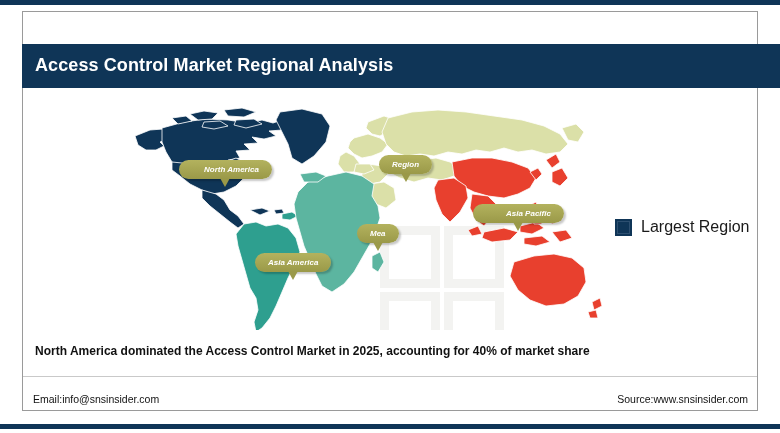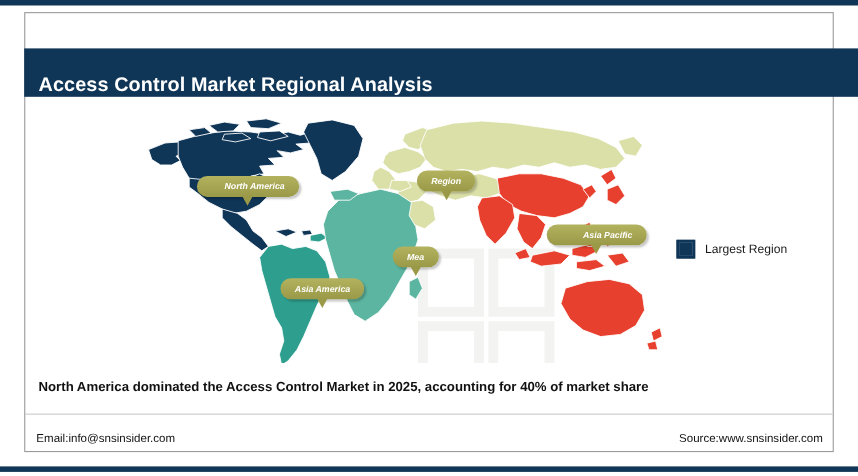--- a/index.html
+++ b/index.html
@@ -52,21 +52,20 @@
   }
   .header-title {
     position: absolute;
     left: 35px;
     top: 55px;
     font-size: 18px;
     font-weight: bold;
     color: #ffffff;
     letter-spacing: .1px;
     white-space: nowrap;
-    margin-top: 12px;
   }
 
   
   .map-stage {
     position: absolute;
     left: 22px;
     top: 92px;
     width: 736px;
     height: 238px;
     overflow: hidden;
@@ -124,40 +123,40 @@
     width: 0; height: 0;
     border-left: 5px solid transparent;
     border-right: 5px solid transparent;
     border-top: 9px solid #9a9948;
   }
 
   .pill.north-america { left: 179px; top: 160px; padding-left: 25px; }
   .pill.latin-america { left: 255px; top: 253px; }
   .pill.europe        { left: 379px; top: 155px; }
   .pill.mea           { left: 357px; top: 224px; }
-  .pill.asia-pacific  { left: 497px; top: 204px; padding-left: 33px; }
+  .pill.asia-pacific  { left: 473px; top: 204px; padding-left: 33px; }
 
   
   .legend {
     position: absolute;
     left: 615px;
     top: 218px;
     display: flex;
     align-items: center;
     gap: 9px;
   }
   .legend-swatch {
     width: 13px; height: 13px;
     background: #0f3557;
     border: 2px solid #0f3557;
     box-shadow: inset 0 0 0 1px #2d4f70;
     flex: 0 0 auto;
   }
   .legend-label {
-    font-size: 11px;
+    font-size: 16px;
     color: #1a1a1a;
     white-space: nowrap;
   }
 
   
   .footnote {
     position: absolute;
     left: 35px;
     top: 344px;
     font-size: 12px;

